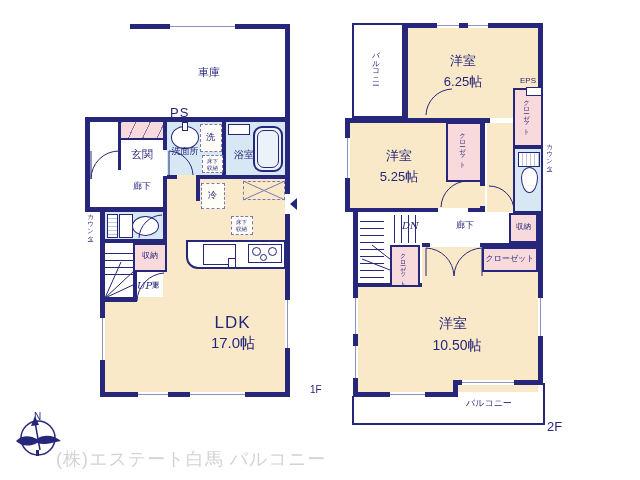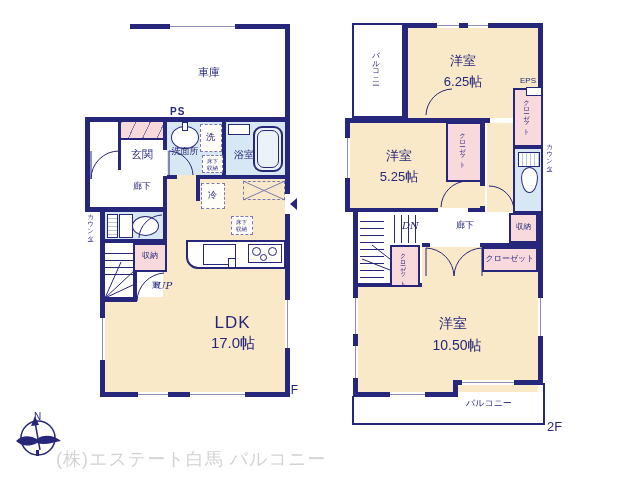--- a/index.html
+++ b/index.html
@@ -69,21 +69,21 @@
     <div style="position:absolute;left:290px;top:198px;width:0;height:0;border-top:6px solid transparent;border-bottom:6px solid transparent;border-right:7px solid var(--wall,#26267b);"></div>
 
     <div style="position:absolute;left:121px;top:122px;width:42px;height:18px;background:repeating-linear-gradient(115deg,rgba(38,38,123,.55) 0 1px,transparent 1px 13px),var(--pink,#f9dadc);border-bottom:2px solid var(--wall,#26267b);box-sizing:border-box;"></div>
     <svg class="arc" style="left:90px;top:150px;" width="30" height="30">
         <path d="M29,1 A28,28 0 0 0 1,29" fill="none" stroke="#26267b" stroke-width="1"></path>
         <line x1="1" y1="1" x2="1" y2="29" stroke="#26267b" stroke-width="1"></line>
       </svg>
     <div class="lbl ctr" style="left:123px;top:148px;width:38px;font-size:11px;">玄関</div>
     <div class="lbl ctr" style="left:129px;top:182px;width:26px;font-size:9px;">廊下</div>
 
-    <div class="lbl" style="left:170px;top:106px;font-size:10px;letter-spacing:1px;font-weight:bold;">PS</div>
+    <div class="lbl" style="left:170px;top:106px;font-size:13px;letter-spacing:1px;">PS</div>
     <div style="position:absolute;left:171px;top:126px;width:26px;height:21px;background:#fff;border:1px solid var(--wall,#26267b);border-radius:50%;"></div>
     <div style="position:absolute;left:182px;top:122px;width:4px;height:7px;background:#fff;border:1px solid var(--wall,#26267b);"></div>
     <div class="lbl ctr" style="left:166px;top:147px;width:38px;font-size:9px;">洗面所</div>
     <div class="dash" style="left:200px;top:124px;width:22px;height:28px;"></div>
     <div class="lbl" style="left:206px;top:133px;font-size:9px;">洗</div>
     <div class="dash" style="left:202px;top:155px;width:21px;height:18px;"></div>
     <div class="lbl tiny" style="left:205px;top:158px;width:15px;">床下収納</div>
     <svg class="arc" style="left:168px;top:150px;" width="26" height="26">
         <path d="M1,1 A25,25 0 0 1 25,25" fill="none" stroke="#26267b" stroke-width="1"></path>
         <line x1="1" y1="1" x2="1" y2="25" stroke="#26267b" stroke-width="1"></line>
@@ -101,21 +101,21 @@
     <svg class="arc" style="left:138px;top:214px;" width="25" height="25">
         <path d="M24,1 A24,24 0 0 0 1,24" fill="none" stroke="#26267b" stroke-width="1"></path>
       </svg>
 
     <div class="box" style="left:133px;top:243px;width:34px;height:29px;background:var(--pink,#f9dadc);"></div>
     <div class="lbl ctr" style="left:136px;top:252px;width:28px;font-size:8px;">収納</div>
     <div class="th" style="left:105px;top:247px;width:28px;height:32px;"></div>
     <svg class="arc" style="left:105px;top:262px;" width="30" height="36">
         <path d="M0,36 L30,8 M0,36 L30,22 M0,36 L16,0" fill="none" stroke="#26267b" stroke-width="1"></path>
       </svg>
-    <div class="lbl ital" style="left:137px;top:280px;font-size:10px;margin-left:20px;">UP</div>
+    <div class="lbl ital" style="left:137px;top:280px;font-size:10px;">UP</div>
     <div class="lbl v" style="left:152px;top:276px;font-size:7px;height:22px;">廊下</div>
     <svg class="arc" style="left:136px;top:271px;" width="29" height="30">
         <path d="M1,30 A29,29 0 0 1 28,2" fill="none" stroke="#26267b" stroke-width="1"></path>
       </svg>
 
     <div class="dash" style="left:201px;top:183px;width:24px;height:26px;"></div>
     <div class="lbl" style="left:208px;top:191px;font-size:9px;">冷</div>
     <div class="dash" style="left:243px;top:181px;width:42px;height:19px;background:transparent;"></div>
     <svg class="arc" style="left:243px;top:181px;" width="42" height="19">
         <path d="M0,0 L42,19 M42,0 L0,19" fill="none" stroke="#7a7ab0" stroke-width="1"></path>
@@ -125,21 +125,21 @@
     <div style="position:absolute;left:186px;top:240px;width:100px;height:29px;background:#fff;border:2px solid var(--wall,#26267b);border-radius:0 0 0 12px;box-sizing:border-box;"></div>
     <div style="position:absolute;left:203px;top:244px;width:31px;height:19px;background:#fff;border:1px solid var(--wall,#26267b);"></div>
     <div style="position:absolute;left:228px;top:258px;width:6px;height:8px;background:#fff;border:1px solid var(--wall,#26267b);"></div>
     <div style="position:absolute;left:248px;top:244px;width:32px;height:17px;background:#fff;border:1px solid var(--wall,#26267b);"></div>
     <div style="position:absolute;left:252px;top:247px;width:7px;height:7px;border:1px solid var(--wall,#26267b);border-radius:50%;"></div>
     <div style="position:absolute;left:268px;top:247px;width:7px;height:7px;border:1px solid var(--wall,#26267b);border-radius:50%;"></div>
     <div style="position:absolute;left:260px;top:254px;width:5px;height:5px;border:1px solid var(--wall,#26267b);border-radius:50%;"></div>
 
     <div class="lbl ctr" style="left:190px;top:314px;width:85px;font-size:17px;letter-spacing:1px;">LDK</div>
     <div class="lbl ctr" style="left:188px;top:335px;width:90px;font-size:15px;">17.0帖</div>
-    <div class="lbl" style="left:284px;top:384px;font-size:12px;">1F</div>
+    <div class="lbl" style="left:310px;top:384px;font-size:10px;">1F</div>
   </div>
 
   <div>
 
     <div class="fill" style="left:408px;top:28px;width:130px;height:90px;background:var(--room,#f9e9c8);"></div>
     <div class="fill" style="left:487px;top:123px;width:26px;height:120px;background:var(--room,#f9e9c8);"></div>
     <div class="fill" style="left:350px;top:123px;width:130px;height:85px;background:var(--room,#f9e9c8);"></div>
     <div class="fill" style="left:358px;top:212px;width:155px;height:31px;background:#fff;"></div>
     <div class="fill" style="left:358px;top:287px;width:180px;height:105px;background:var(--room,#f9e9c8);"></div>
     <div class="fill" style="left:422px;top:247px;width:63px;height:40px;background:var(--room,#f9e9c8);"></div>

